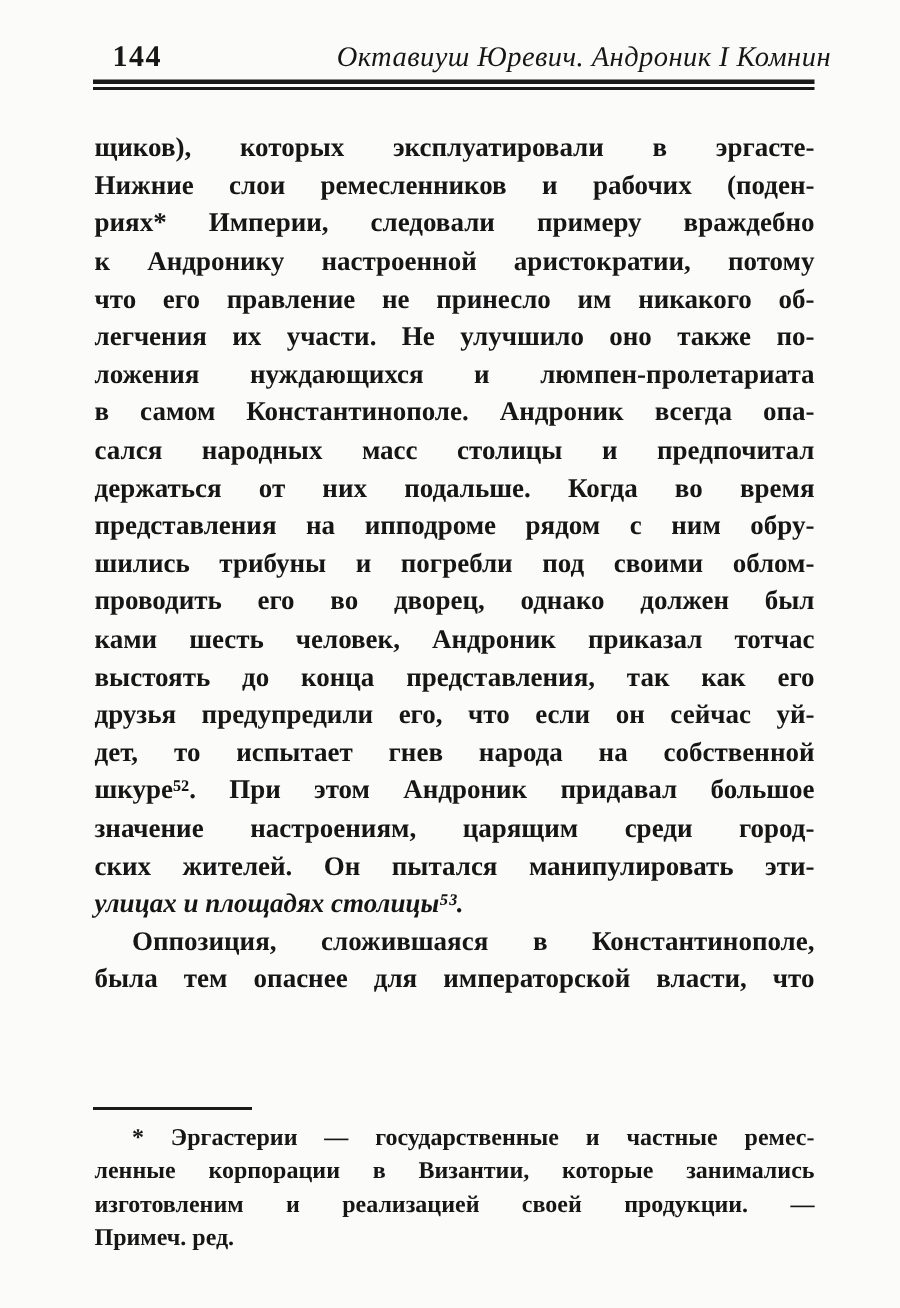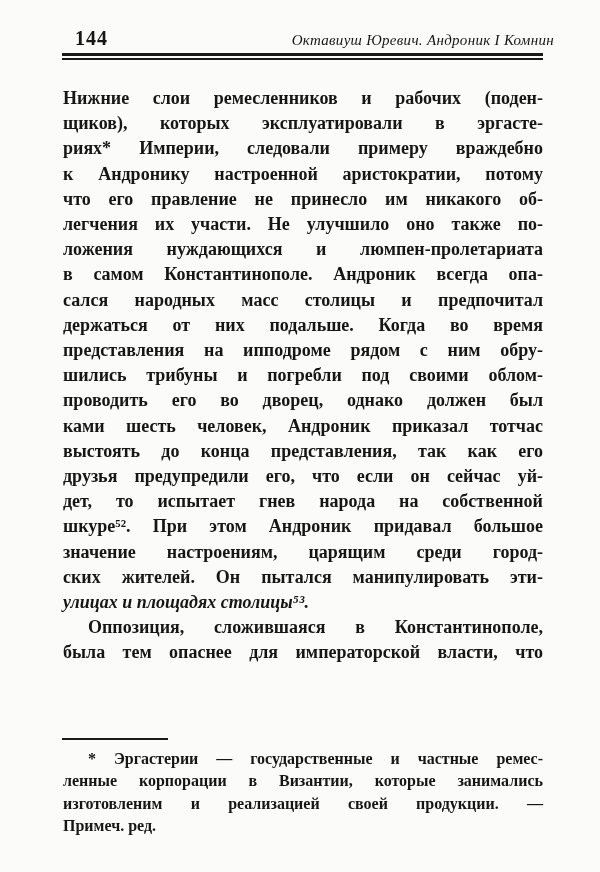--- a/index.html
+++ b/index.html
@@ -23,21 +23,21 @@
     align-items: baseline;
     margin-left: 12px;
   }
   .page-number {
     font-size: 20px;
     font-weight: 600;
     letter-spacing: 1px;
   }
   .running-title {
     font-style: italic;
-    font-size: 15px;
+    font-size: 19px;
     font-weight: 400;
     letter-spacing: 0.3px;
   }
   .header-rule {
     position: absolute;
     left: 62px;
     top: 53px;
     width: 481px;
     height: 2px;
     border-top: 3px solid #1a1a1a;
@@ -93,22 +93,22 @@
 
   <div class="header-row">
     <span class="page-number">144</span>
     <span class="running-title">Октавиуш Юревич. Андроник I Комнин</span>
   </div>
 
   <div class="header-rule"></div>
 
   <div class="body-text">
     <div>
+      <div class="line">щиков), которых эксплуатировали в эргасте-</div>
       <div class="line">Нижние слои ремесленников и рабочих (поден-</div>
-      <div class="line">щиков), которых эксплуатировали в эргасте-</div>
       <div class="line">риях* Империи, следовали примеру враждебно</div>
       <div class="line">к Андронику настроенной аристократии, потому</div>
       <div class="line">что его правление не принесло им никакого об-</div>
       <div class="line">легчения их участи. Не улучшило оно также по-</div>
       <div class="line">ложения нуждающихся и люмпен-пролетариата</div>
       <div class="line">в самом Константинополе. Андроник всегда опа-</div>
       <div class="line">сался народных масс столицы и предпочитал</div>
       <div class="line">держаться от них подальше. Когда во время</div>
       <div class="line">представления на ипподроме рядом с ним обру-</div>
       <div class="line">шились трибуны и погребли под своими облом-</div>

